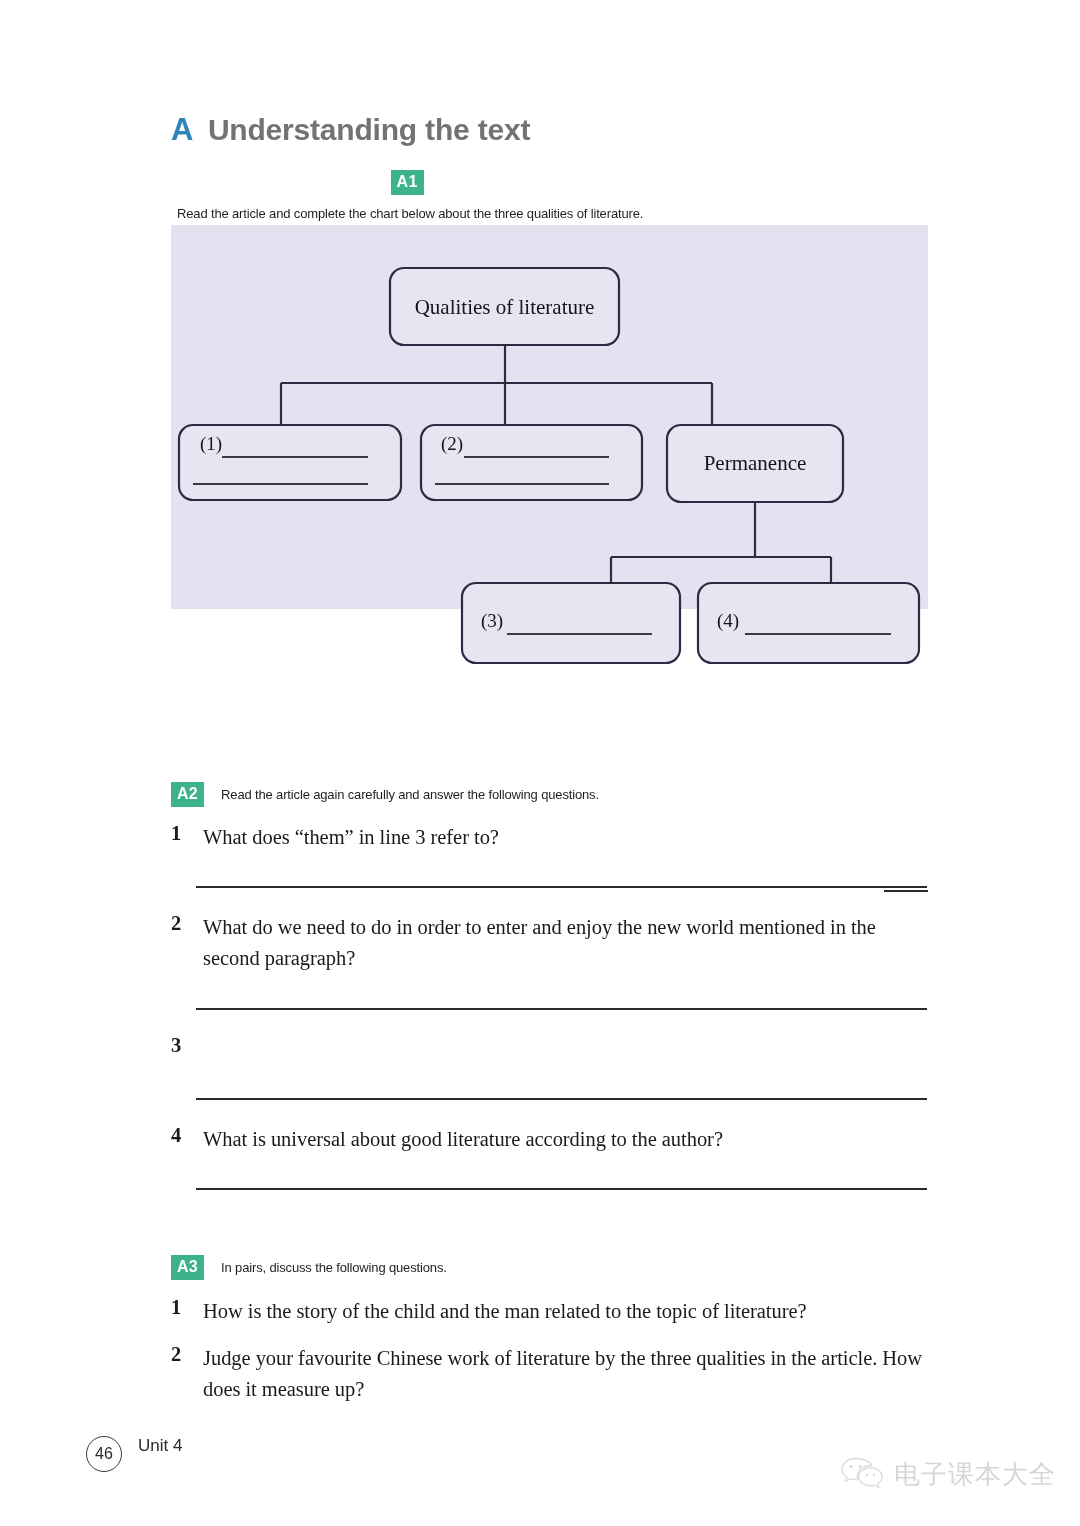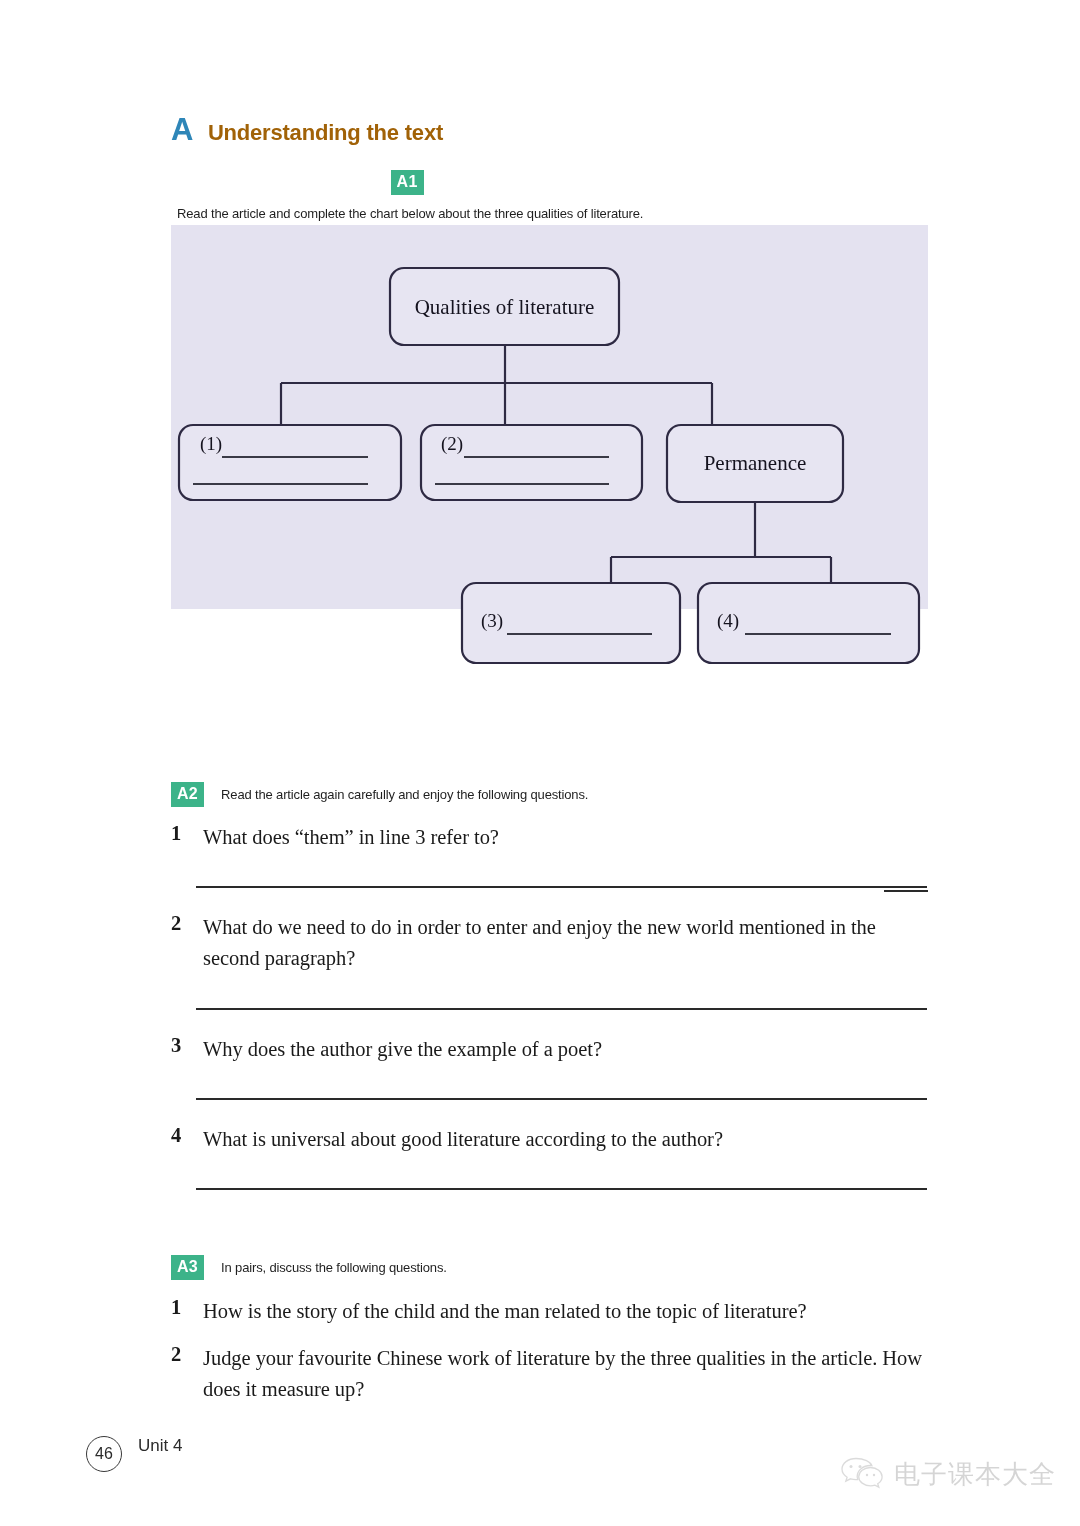--- a/index.html
+++ b/index.html
@@ -28,22 +28,22 @@
   .section-letter {
     font-family: "Liberation Sans", sans-serif;
     font-weight: bold;
     font-size: 31px;
     color: #2e86b8;
     letter-spacing: .5px;
   }
   .section-title {
     font-family: "Liberation Sans", sans-serif;
     font-weight: bold;
-    font-size: 22px;
-    color: #a16207;
+    font-size: 30px;
+    color: #737373;
     letter-spacing: -.2px;
   }
 
   
   .task-row {
     position: absolute;
     display: flex;
     align-items: center;
     gap: 11px;
   }
@@ -234,39 +234,38 @@
     <line class="blank-rule" x1="336" y1="409" x2="481" y2="409"></line>
 
     <rect class="node-box" x="527" y="358" width="221" height="80" rx="14" ry="14"></rect>
     <text class="node-num" x="546" y="402">(4)</text>
     <line class="blank-rule" x1="574" y1="409" x2="720" y2="409"></line>
   </svg>
 </div>
 
 <div class="task-row" id="task-a2">
   <span class="task-badge">A2</span>
-  <span class="task-text">Read the article again carefully and enjoy the following questions.</span>
+  <span class="task-text">Read the article again carefully and answer the following questions.</span>
 </div>
 
 <div class="qitem" style="left:171px; top:822px; width:760px;">
   <span class="qnum">1</span>
   <span class="qtext">What does “them” in line 3 refer to?</span>
 </div>
 <div class="answer-rule" style="top:886px;"></div>
 <div class="answer-rule-tail" style="left:884px; top:890px;"></div>
 
 <div class="qitem" style="left:171px; top:912px; width:750px;">
   <span class="qnum">2</span>
   <span class="qtext">What do we need to do in order to enter and enjoy the new world mentioned in the second paragraph?</span>
 </div>
 <div class="answer-rule" style="top:1008px;"></div>
 
 <div class="qitem" style="left:171px; top:1034px; width:760px;">
   <span class="qnum">3</span>
-  <span class="qtext">Why does the author give the example of a poet?</span>
 </div>
 <div class="answer-rule" style="top:1098px;"></div>
 
 <div class="qitem" style="left:171px; top:1124px; width:760px;">
   <span class="qnum">4</span>
   <span class="qtext">What is universal about good literature according to the author?</span>
 </div>
 <div class="answer-rule" style="top:1188px;"></div>
 
 <div class="task-row" id="task-a3">

